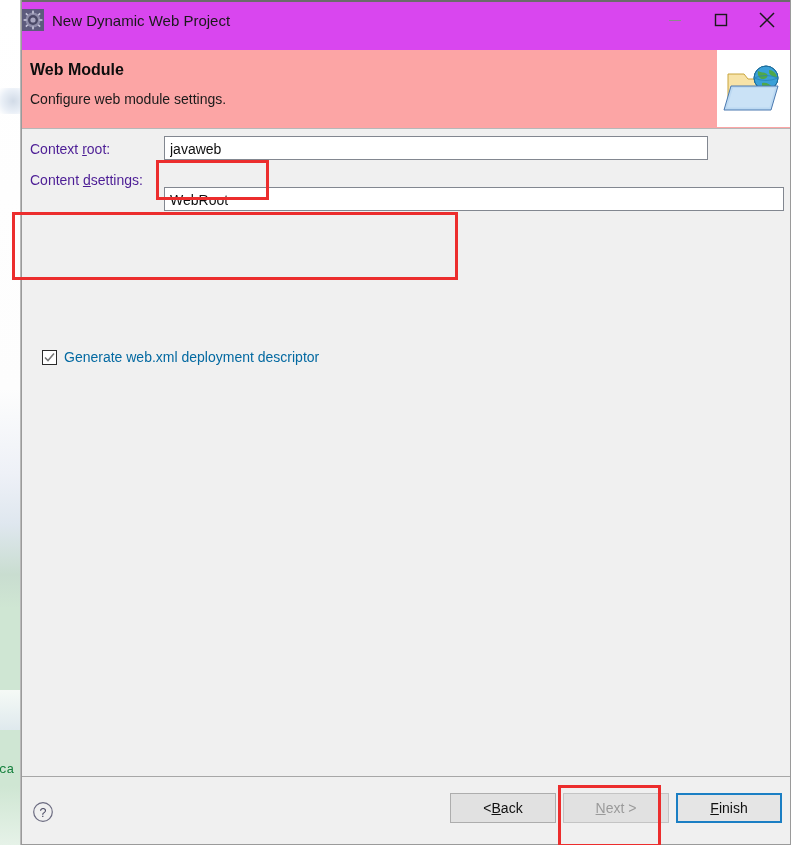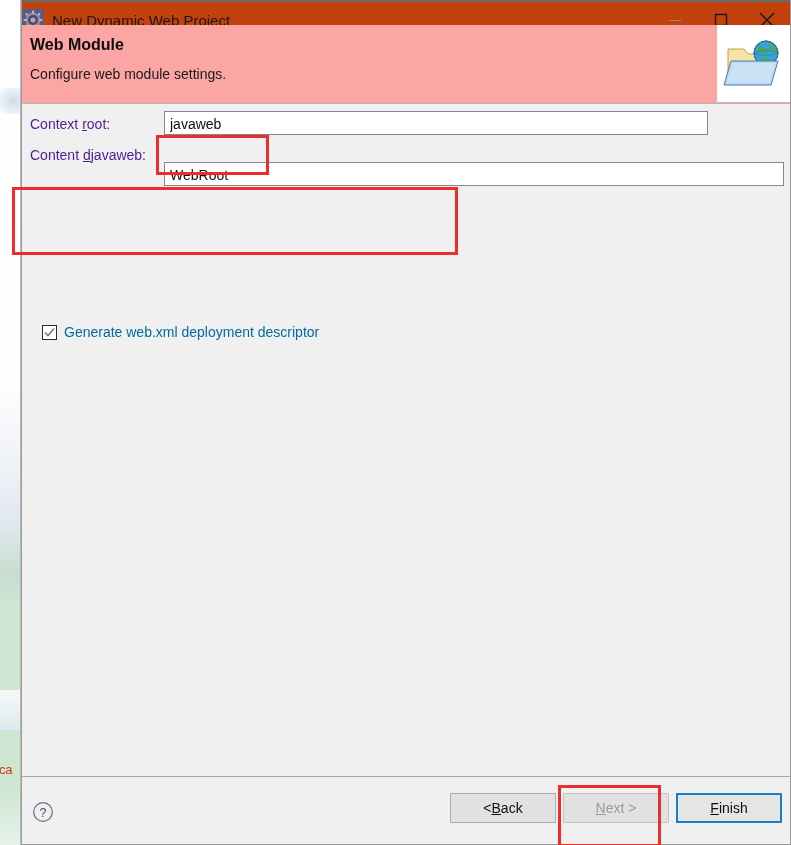--- a/index.html
+++ b/index.html
@@ -31,22 +31,22 @@
   .bg-strip-edge {
     position: absolute;
     left: 20px; top: 0;
     width: 1px; height: 845px;
     background: #b9b9b9;
   }
   .bg-text {
     position: absolute;
     left: -1px; top: 762px;
     font-size: 13px;
-    color: #c2410c;
-    font-family: Liberation Sans, sans-serif;
+    color: #15803d;
+    font-family: Liberation Mono, monospace;
     letter-spacing: -0.3px;
   }
   .bg-blob {
     position: absolute;
     left: 0px; top: 88px;
     width: 22px; height: 26px;
     background: radial-gradient(ellipse at 60% 50%, #cfd9e6 0%, #e8eef6 60%, #ffffff 100%);
     opacity: .95;
   }
   .bg-blob2 {
@@ -65,22 +65,22 @@
     height: 845px;
     background: #f0f0f0;
     border: 1px solid #9a9a9a;
     border-top: 0;
     box-sizing: border-box;
   }
 
   
   .titlebar {
     position: relative;
-    height: 25px;
-    background: #c2410c;
+    height: 50px;
+    background: #d946ef;
     border-top: 2px solid #6b6b6b;
     box-sizing: border-box;
   }
   .title-icon {
     position: absolute;
     left: 0px; top: 7px;
     width: 22px; height: 22px;
   }
   .title-text {
     position: absolute;
@@ -320,21 +320,21 @@
     </div>
 
     <div class="body">
 
       <div class="field-label" style="left:8px; top:12px;">
         <span>Context </span><u>r</u><span>oot:</span>
       </div>
       <input class="text-input" style="left: 142px; top: 7px; width: 544px;" value="javaweb">
 
       <div class="field-label" style="left:8px; top:43px;">
-        <span>Content </span><u>d</u><span>javaweb:</span>
+        <span>Content </span><u>d</u><span>settings:</span>
       </div>
       <input class="text-input" style="left: 142px; top: 38px; width: 620px; margin-top: 20px;" value="WebRoot">
 
       <div class="anno" style="left:134px; top:31px; width:113px; height:40px;"></div>
 
       <div class="chk-row">
         <span class="chk-box">
           <svg width="11" height="11" viewBox="0 0 11 11">
             <path d="M1 5.4 L4 8.6 L10 1.4" stroke="#777777" stroke-width="1.5" fill="none"></path>
           </svg>

